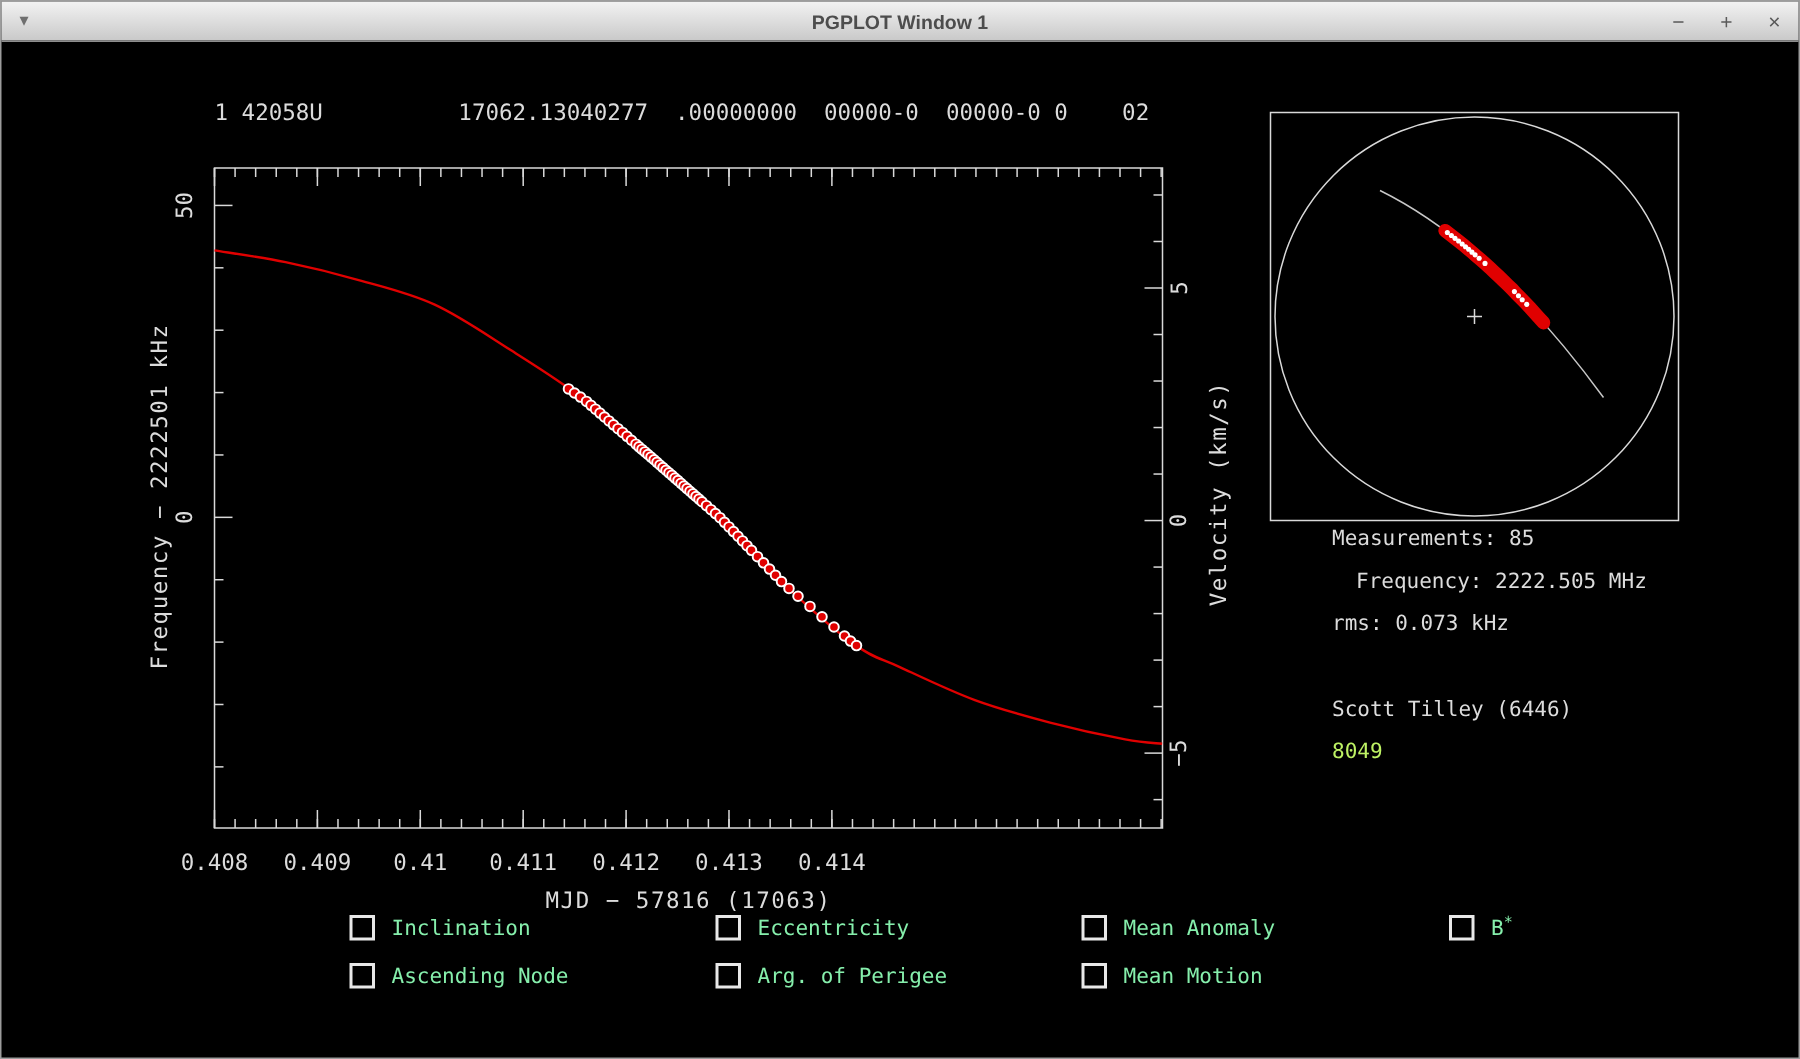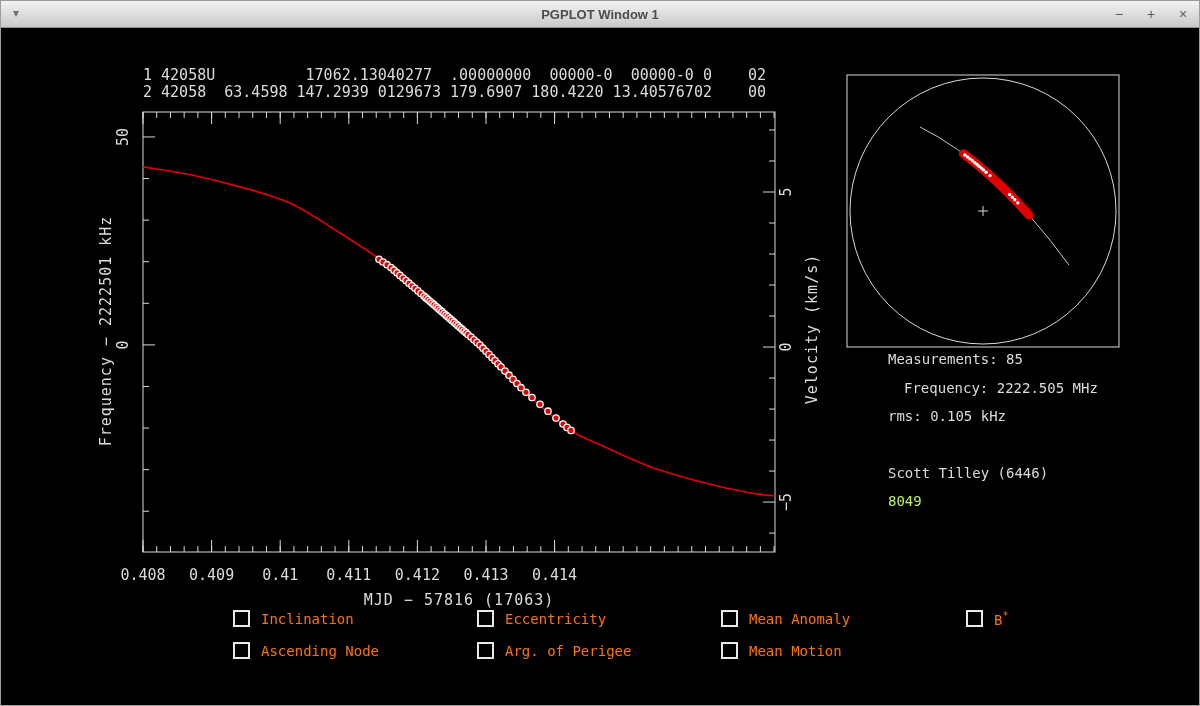--- a/index.html
+++ b/index.html
@@ -11,21 +11,21 @@
   .tb-menu{position:absolute;left:12px;top:5px;color:#6f6f6f;font-size:12px;cursor:default;}
   .tb-title{flex:1;text-align:center;font-size:13px;font-weight:bold;color:#4d4d4d;}
   .tb-buttons{position:absolute;right:10px;top:0;height:26px;display:flex;align-items:center;gap:20px;}
   .tb-buttons span{color:#5a5a5a;font-size:14px;line-height:26px;cursor:default;width:12px;text-align:center;}
   .mono{position:absolute;color:#dcdcdc;font-family:"DejaVu Sans Mono",monospace;white-space:pre;}
   .tle{font-size:15px;letter-spacing:0;}
   .axis-title{font-size:15px;letter-spacing:1px;text-align:center;}
   .rot{transform:rotate(-90deg);}
   .info{font-size:14px;}
   .red{color:#bef264;}
-  .cb{position:absolute;display:flex;align-items:center;gap:11px;color:#f97316;
+  .cb{position:absolute;display:flex;align-items:center;gap:11px;color:#86efac;
       font-family:"DejaVu Sans Mono",monospace;font-size:14px;}
   .cb .box{width:13px;height:13px;border:2px solid #e8e8e8;background:#000;flex:none;cursor:pointer;}
   .cb sup{font-size:10px;vertical-align:super;}
   svg{position:absolute;left:0;top:0;}
 </style>
 </head>
 <body>
 
 <div class="window">
 
@@ -264,29 +264,28 @@
     <span class="tb-menu">▾</span>
     <div class="tb-title">PGPLOT Window 1</div>
     <div class="tb-buttons">
       <span>−</span>
       <span>+</span>
       <span>×</span>
     </div>
   </div>
 
   <div class="mono tle" style="left:143px;top:66px;">1 42058U          17062.13040277  .00000000  00000-0  00000-0 0    02</div>
-  <div class="mono tle" style="left:143px;top:83px;">2 42058  63.4598 147.2939 0129673 179.6907 180.4220 13.40576702    00</div>
 
   <div class="mono axis-title" style="left:259px;top:591px;width:400px;">MJD − 57816 (17063)</div>
   <div class="mono axis-title rot" style="left:-44px;top:322px;width:300px;">Frequency − 2222501 kHz</div>
   <div class="mono axis-title rot" style="left:662px;top:320px;width:300px;">Velocity (km/s)</div>
 
   <div class="mono info" style="left:888px;top:351px;">Measurements: 85</div>
   <div class="mono info" style="left:904px;top:380px;">Frequency: 2222.505 MHz</div>
-  <div class="mono info" style="left:888px;top:408px;">rms: 0.105 kHz</div>
+  <div class="mono info" style="left:888px;top:408px;">rms: 0.073 kHz</div>
   <div class="mono info" style="left:888px;top:465px;">Scott Tilley (6446)</div>
   <div class="mono info red" style="left:888px;top:493px;">8049</div>
 
   <div class="cb" style="left:233px;top:610px;">
     <span class="box"></span>
     <span>Inclination</span>
   </div>
   <div class="cb" style="left:477px;top:610px;">
     <span class="box"></span>
     <span>Eccentricity</span>

